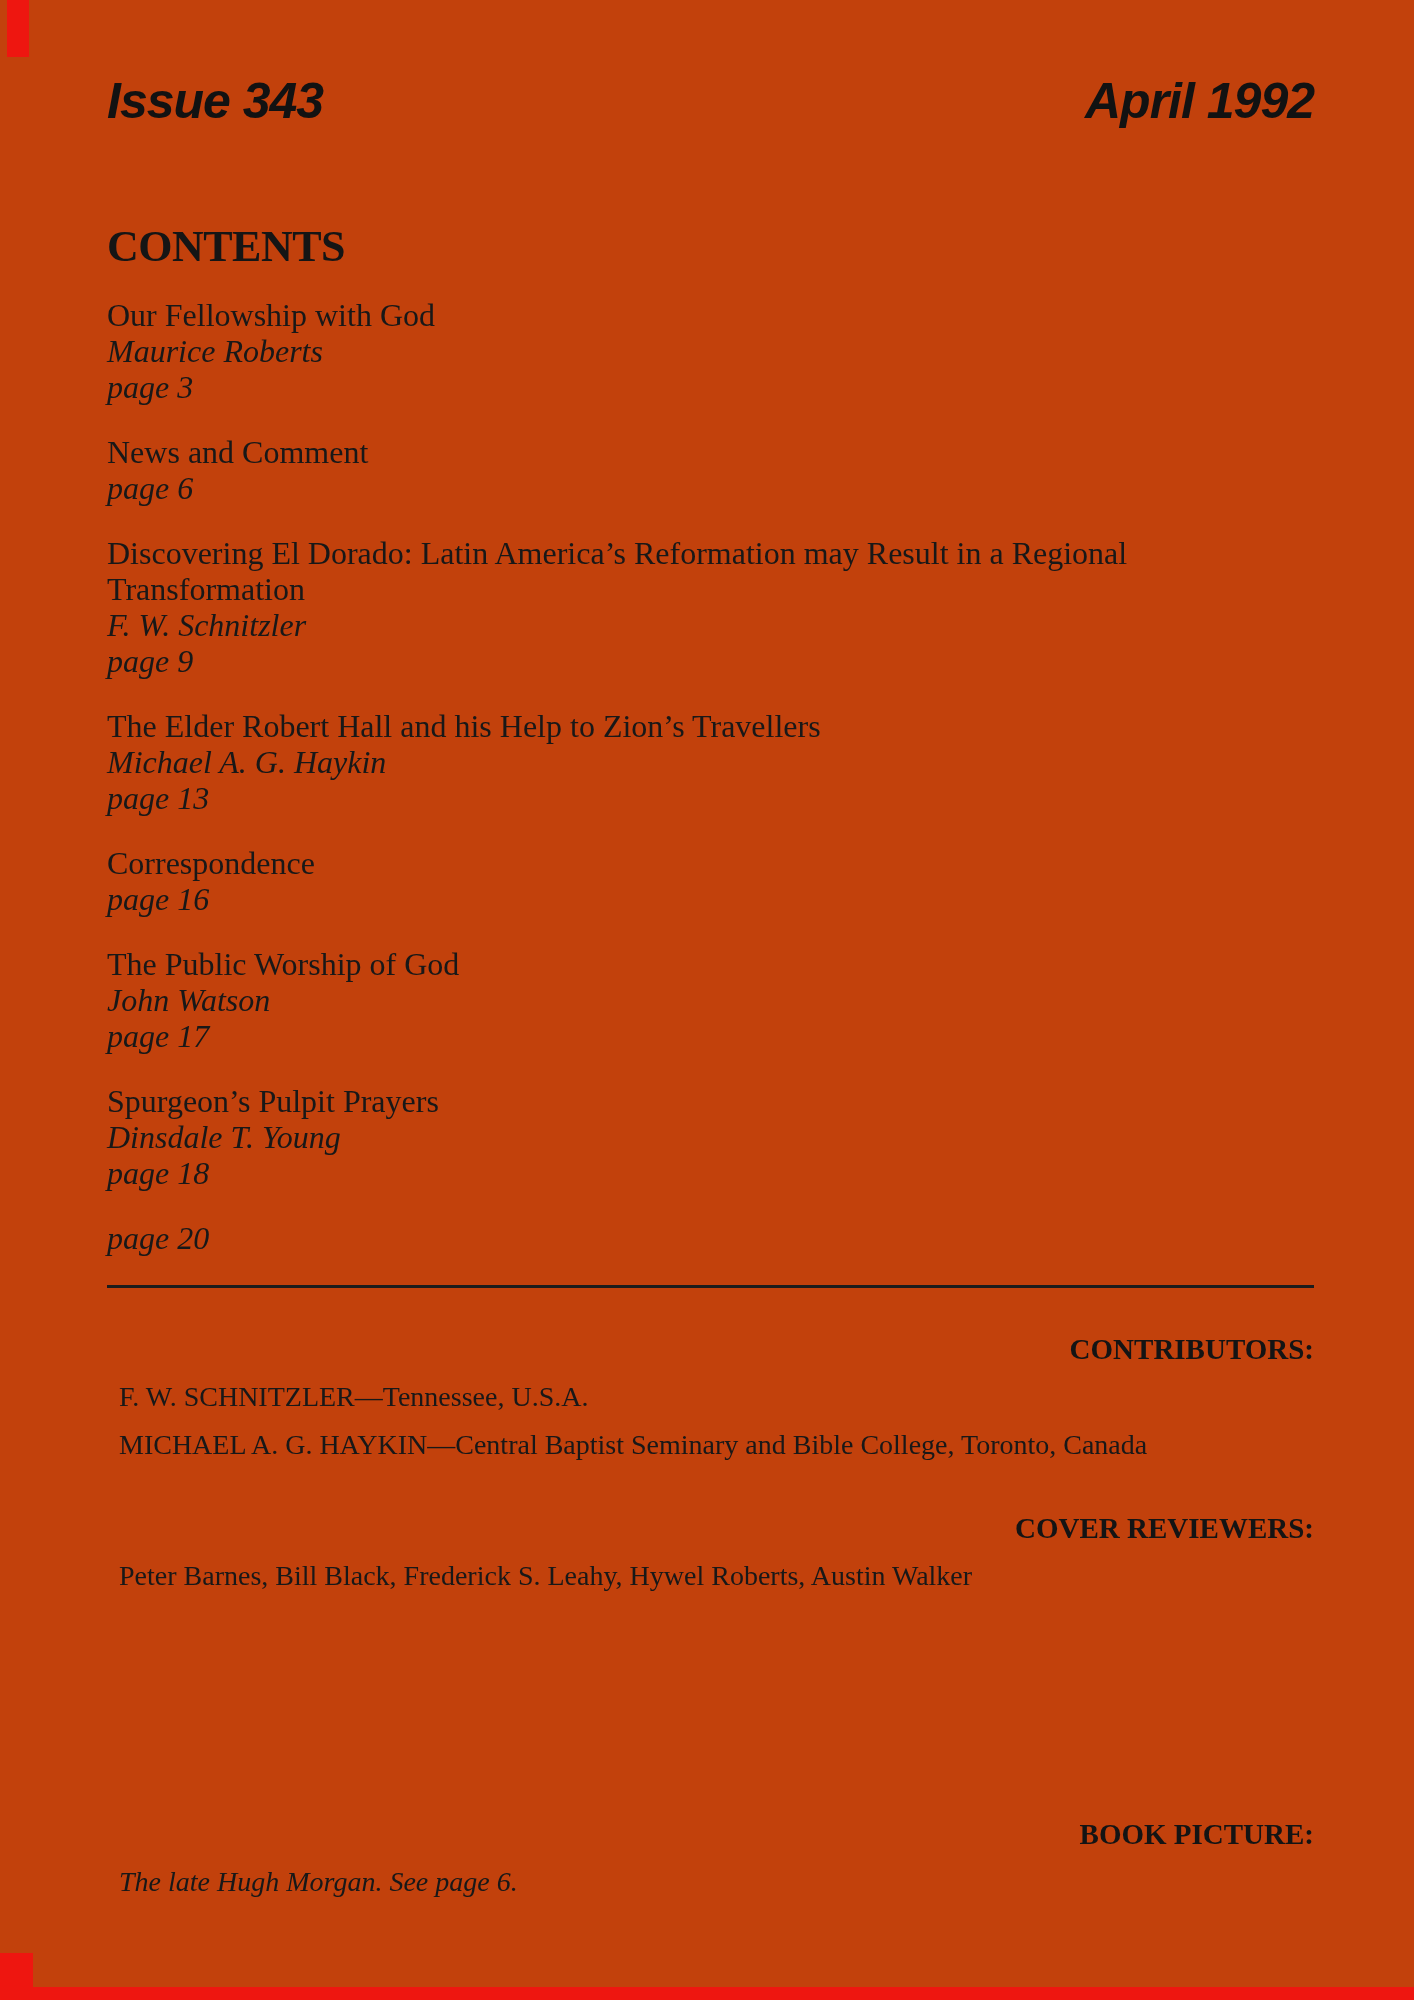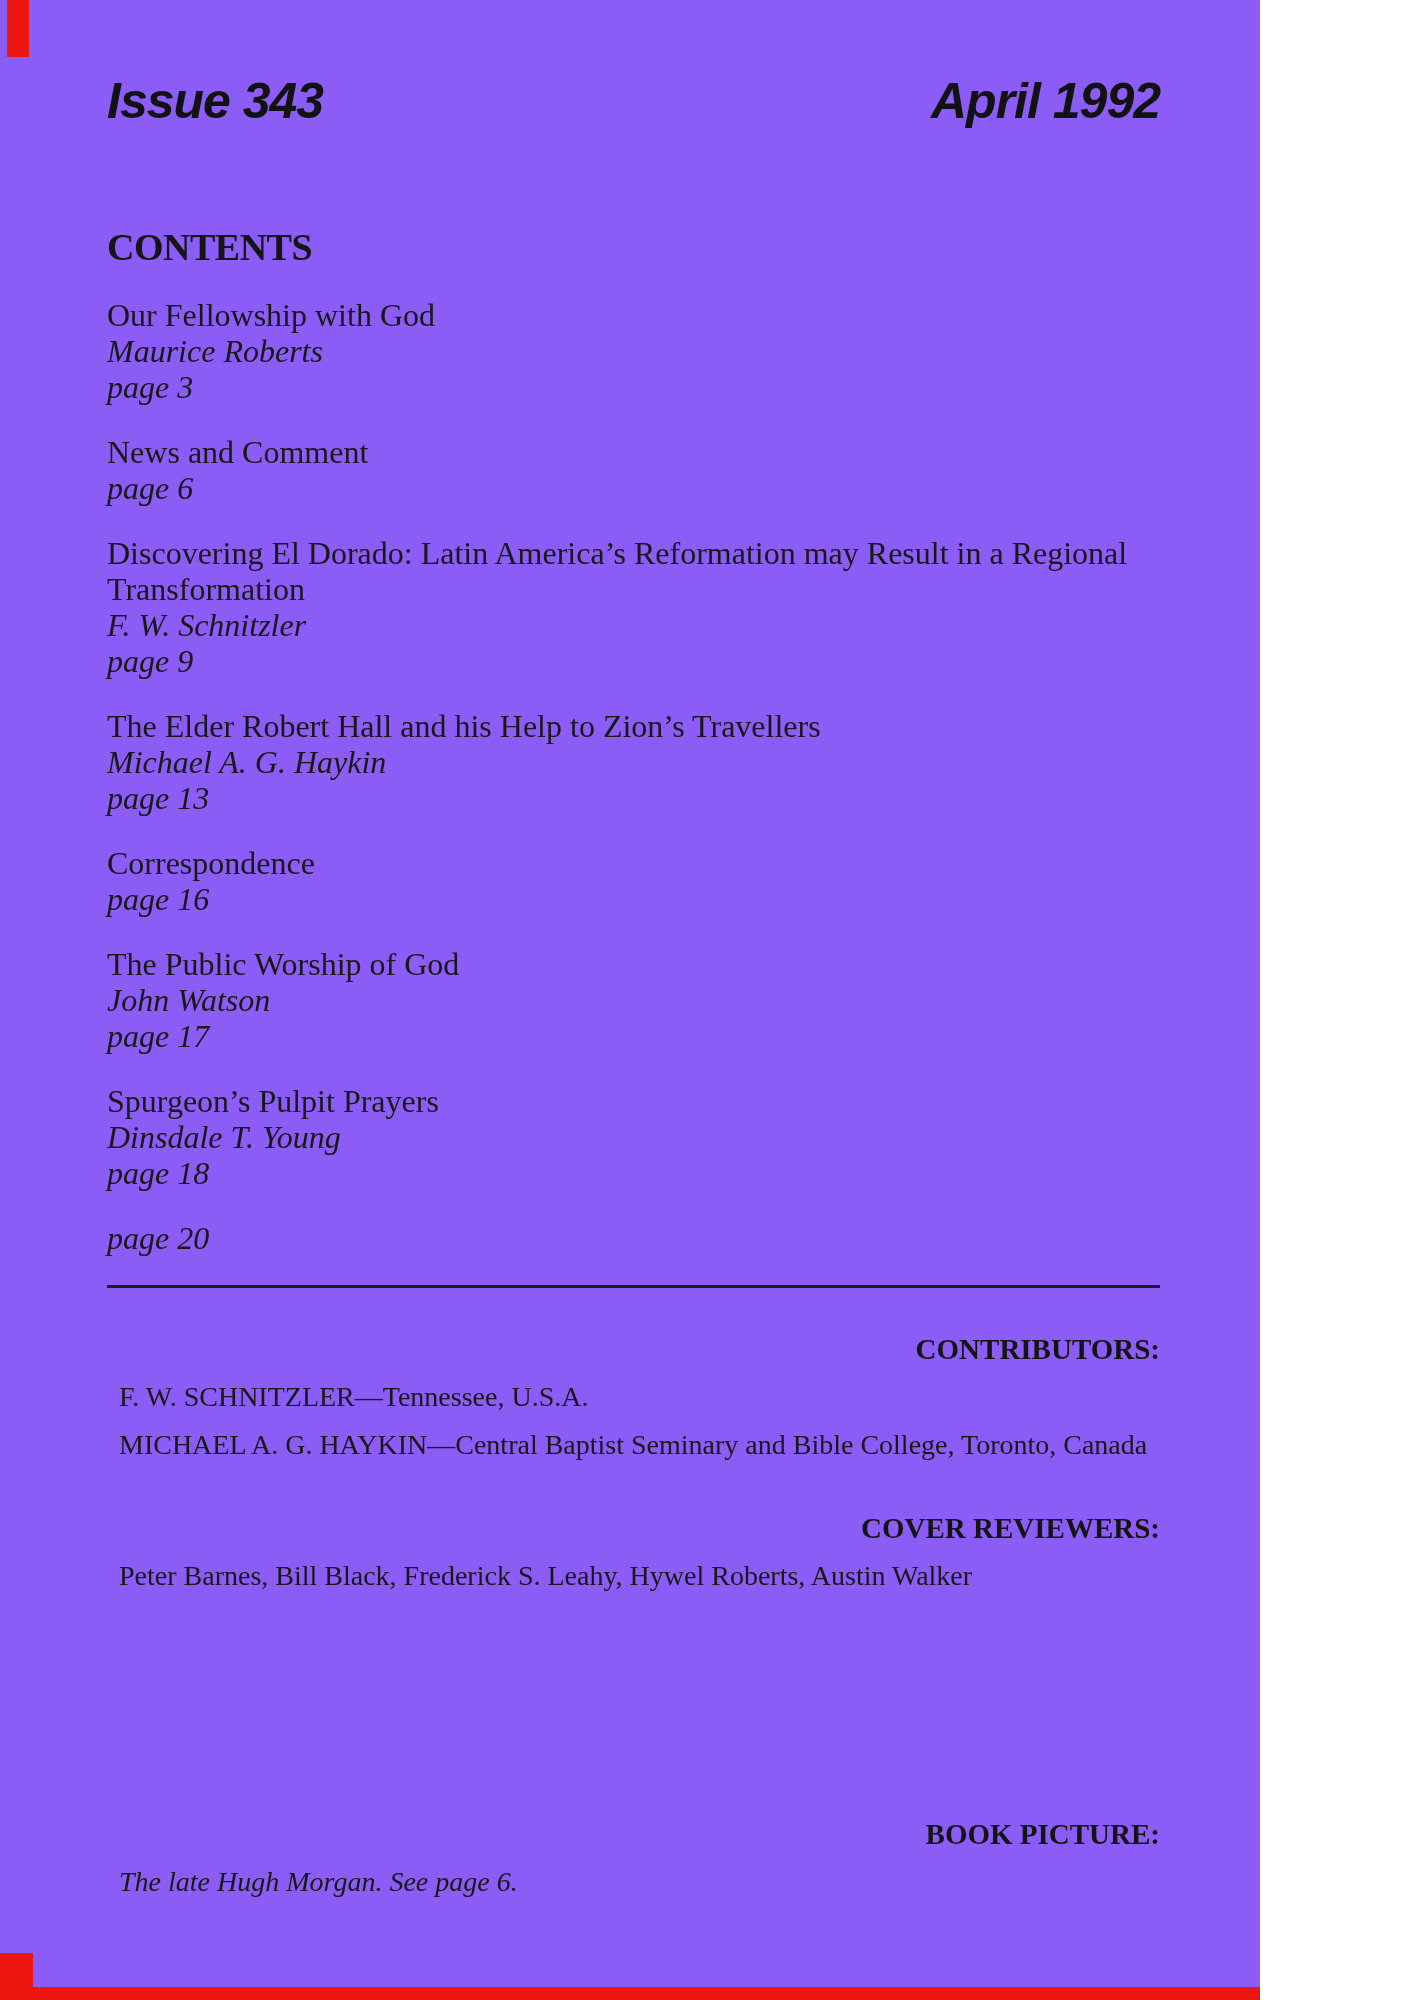--- a/index.html
+++ b/index.html
@@ -1,19 +1,19 @@
 <!DOCTYPE html>
 <html><head>
 <meta charset="utf-8">
 <style>
   html,body{margin:0;padding:0;background:#ffffff;}
   .page{
     position:relative;
-    width:1260px;height:2000px;
-    background:#8b5cf6;
+    width:1414px;height:2000px;
+    background:#c2410c;
     overflow:hidden;
     color:#181818;
     font-family:"Liberation Serif", serif;
   }
   .content{
     padding:0 100px 0 107px;
   }
   .masthead{
     display:flex;
     justify-content:space-between;
@@ -22,21 +22,21 @@
     font-family:"Liberation Sans", sans-serif;
     font-weight:bold;
     font-style:italic;
     font-size:50px;
     line-height:58px;
     letter-spacing:-1px;
     color:#121212;
   }
   .contents-heading{
     margin:95px 0 0 0;
-    font-size:38px;
+    font-size:44px;
     line-height:44px;
     font-weight:bold;
     letter-spacing:-0.5px;
     color:#151515;
   }
   .toc{
     margin-top:28px;
   }
   .toc-item{
     margin:0 0 29px 0;

